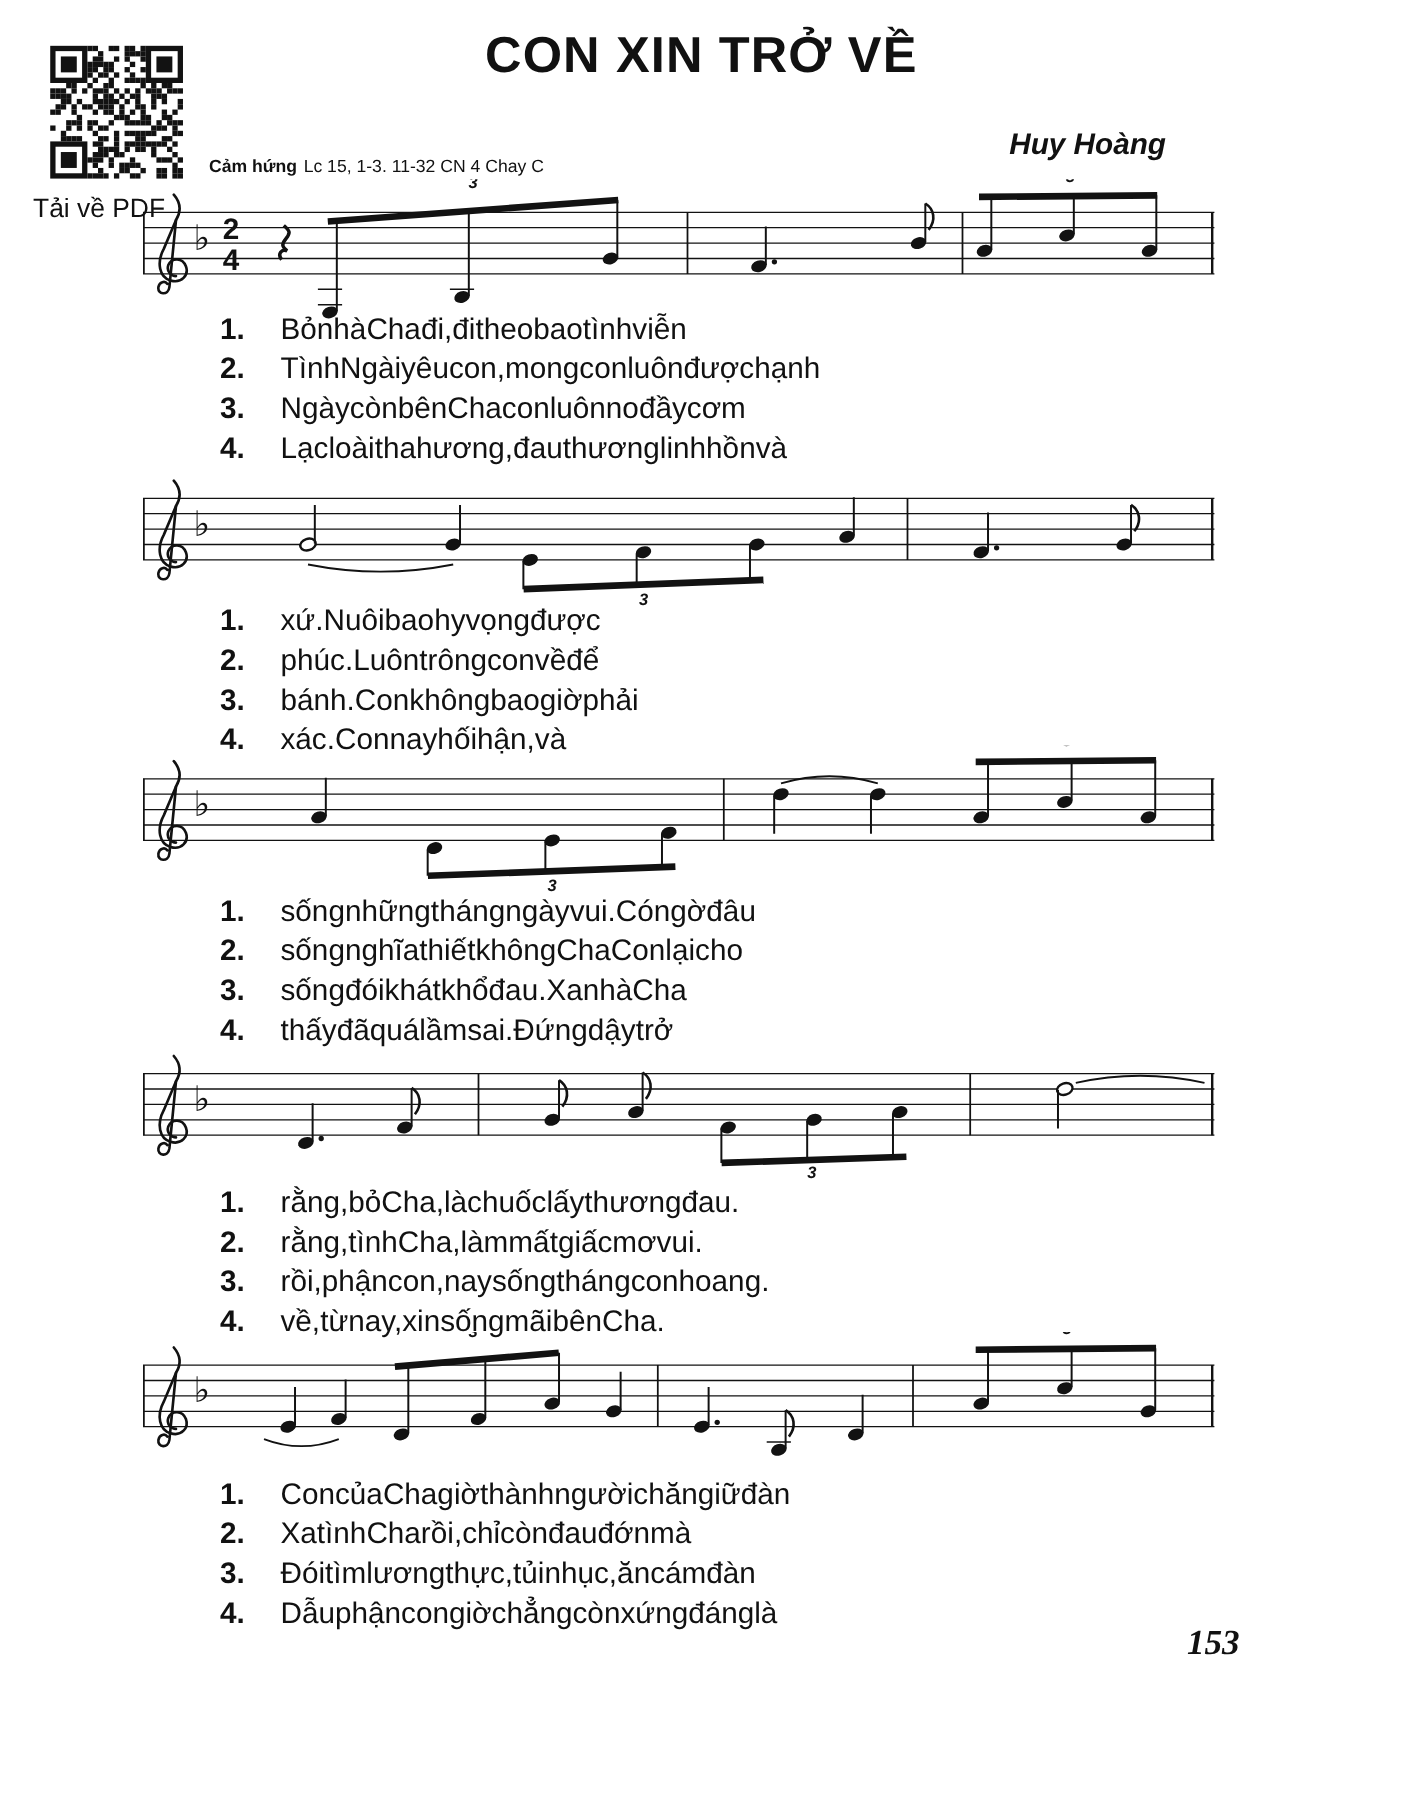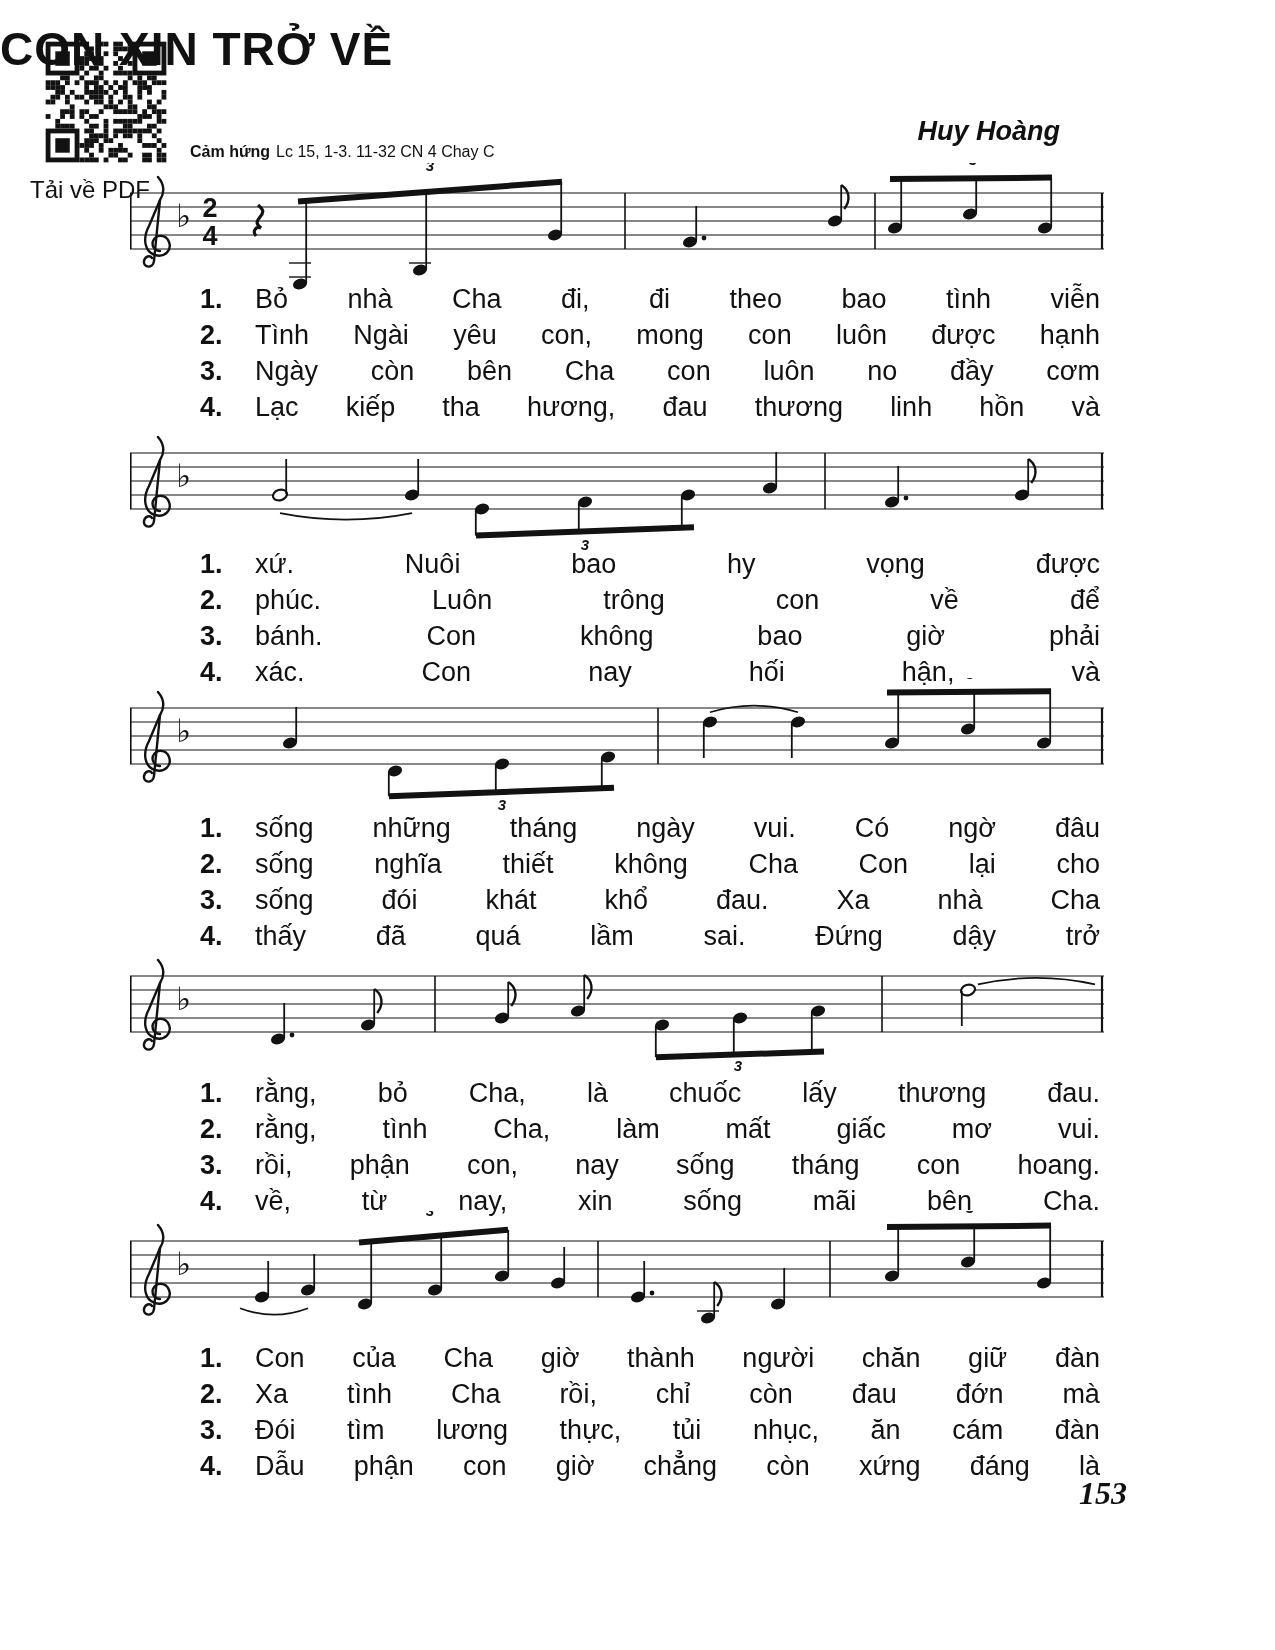--- a/index.html
+++ b/index.html
@@ -1,30 +1,30 @@
 <!DOCTYPE html>
 <html><head>
 <meta charset="utf-8">
 <style>
   html,body{margin:0;padding:0;background:#e8e8e8;}
   .page{position:relative;width:1275px;height:1650px;background:#ffffff;
         font-family:"Liberation Sans","DejaVu Sans",sans-serif;color:#111;overflow:hidden;margin:0 auto;}
-  .title{position:absolute;top:22px;left:0;width:100%;margin:0;
+  .title{position:absolute;top:22px;left:0;width:100%;text-align:center;margin:0;
          font-size:46px;font-weight:bold;letter-spacing:1px;}
   .composer{position:absolute;top:116px;right:215px;font-size:27px;font-weight:bold;font-style:italic;}
   .caption{position:absolute;top:143px;left:190px;font-size:16px;white-space:nowrap;}
   .caption b{margin-right:6px;}
   .qr-wrap{position:absolute;top:32px;left:36px;width:140px;cursor:pointer;}
   .qr-wrap svg{display:block;}
   .qr-label{margin-top:4px;margin-left:-6px;font-size:24px;color:#111;}
   .staff-svg{position:absolute;left:130px;}
   .lyrics{position:absolute;left:200px;width:900px;}
   .lyr-line{display:flex;align-items:baseline;height:36px;font-size:27px;line-height:36px;white-space:nowrap;}
   .vnum{flex:none;width:55px;font-weight:bold;}
-  .words{flex:1;display:flex;justify-content:space-between;}
+  .words{flex:1;display:flex;}
   .pageno{position:absolute;top:1475px;right:148px;font-size:32px;font-weight:bold;font-style:italic;
           font-family:"Liberation Serif","DejaVu Serif",serif;}
 </style>
 </head>
 <body>
 
 <div class="page">
   <div class="qr-wrap">
     <svg id="qr" width="140" height="140" viewBox="0 0 29 29">
         <rect x="0" y="0" width="29" height="29" fill="#fff"></rect>
@@ -366,21 +366,21 @@
             <span>luôn</span>
             <span>no</span>
             <span>đầy</span>
             <span>cơm</span>
           </span>
         </div>
         <div class="lyr-line">
           <span class="vnum">4.</span>
           <span class="words">
             <span>Lạc</span>
-            <span>kiếp</span>
+            <span>loài</span>
             <span>tha</span>
             <span>hương,</span>
             <span>đau</span>
             <span>thương</span>
             <span>linh</span>
             <span>hồn</span>
             <span>và</span>
           </span>
         </div>
       </div>

